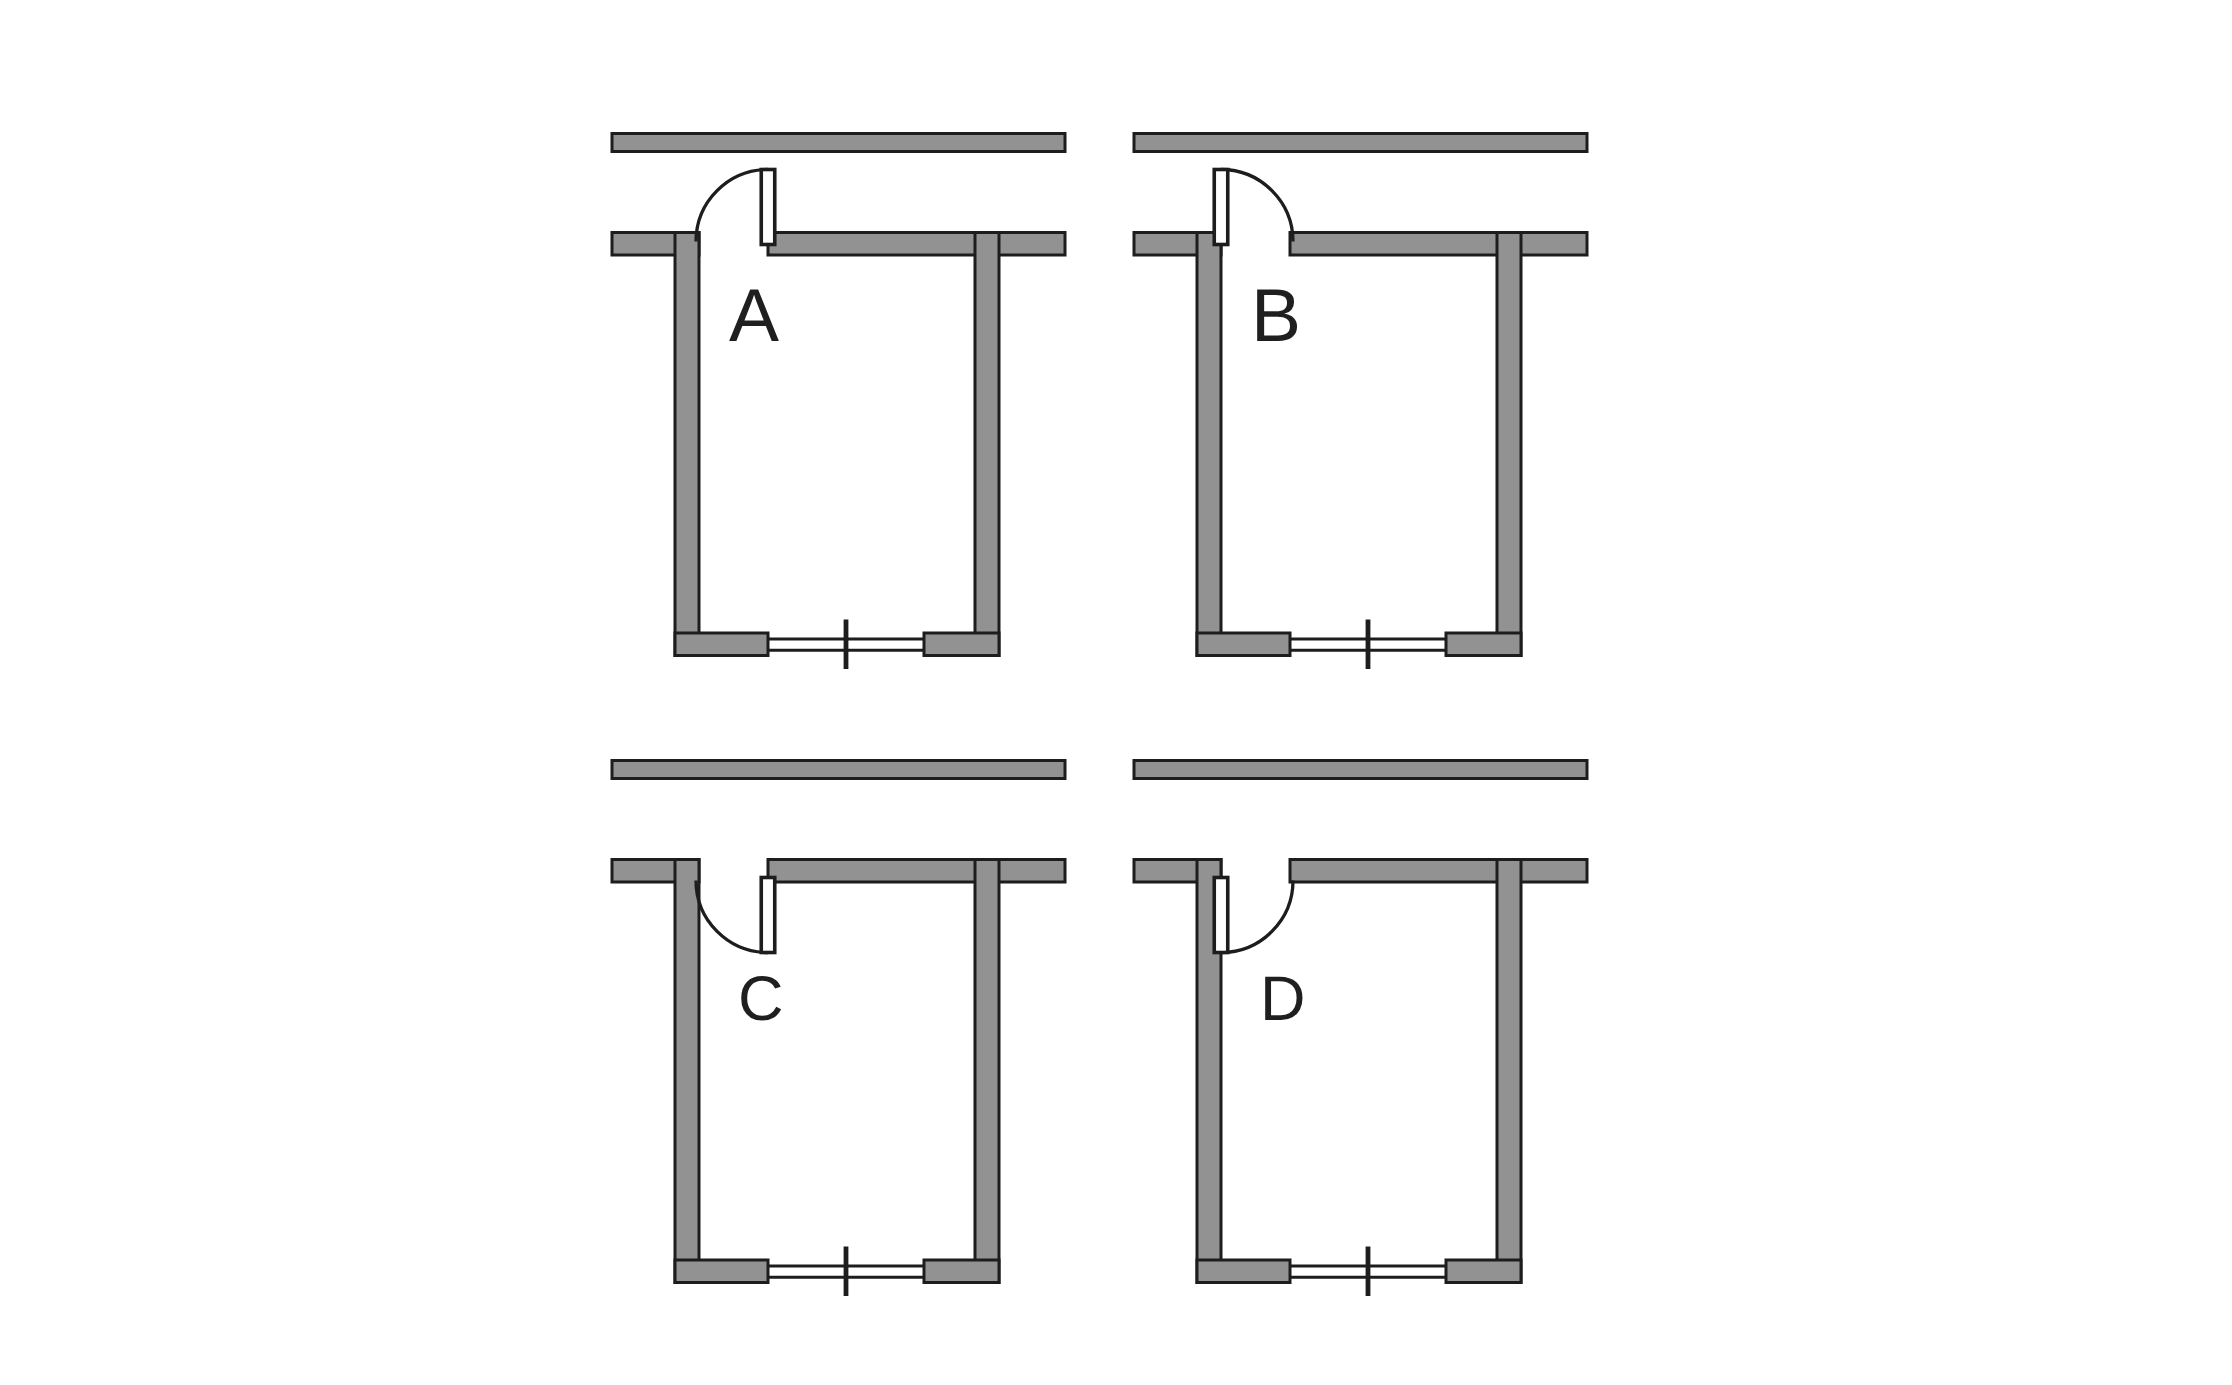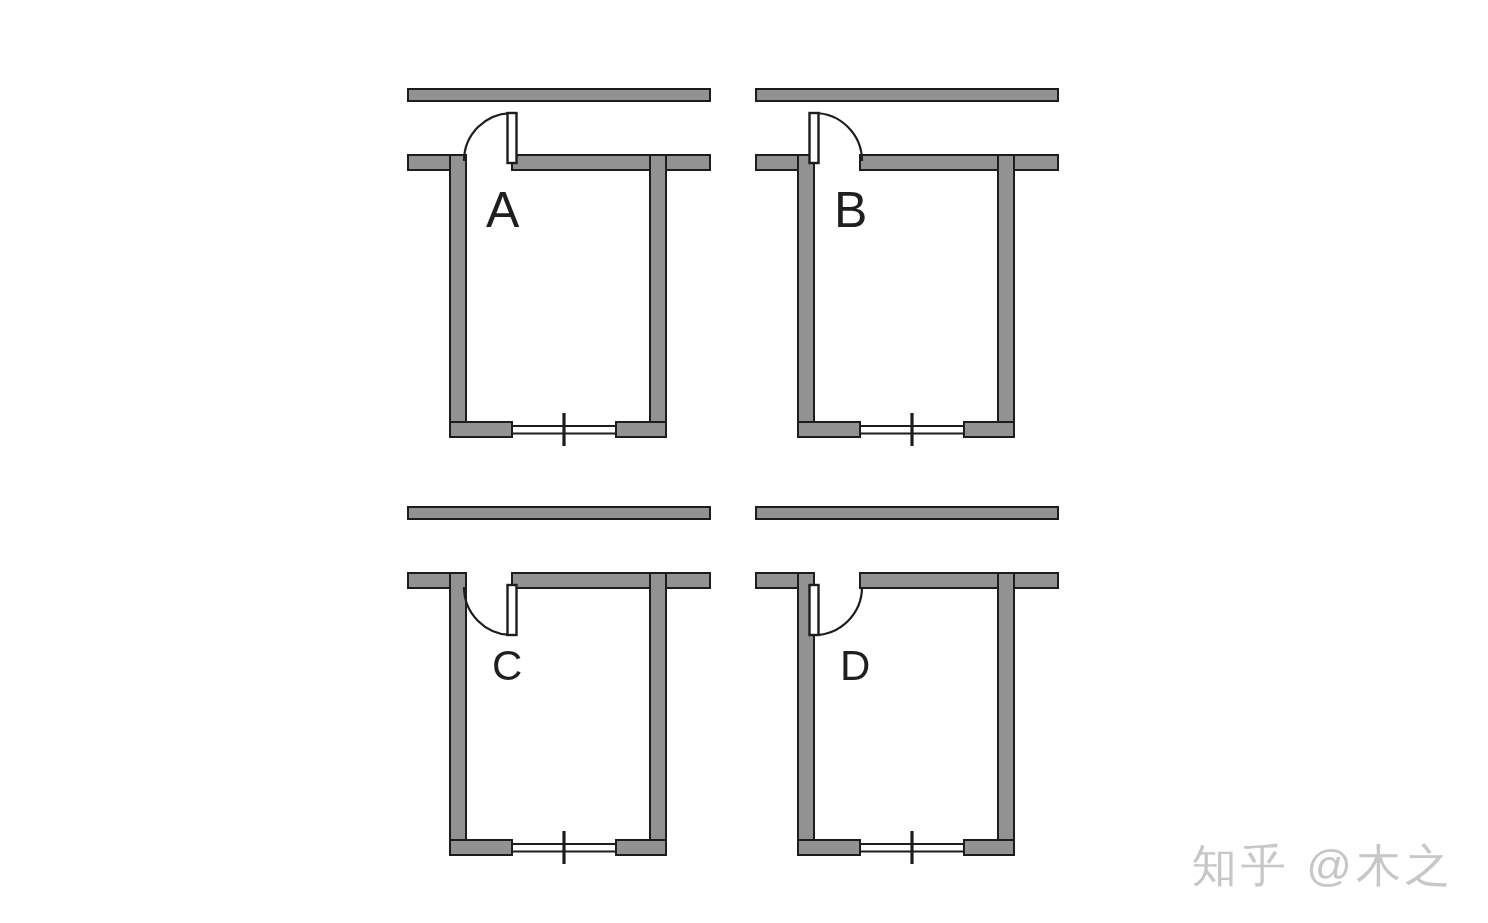--- a/index.html
+++ b/index.html
@@ -121,15 +121,14 @@
         <rect x="216" y="337" width="50" height="15" fill="#929292" stroke="#1d1d1d" stroke-width="2"></rect>
         <line x1="112" y1="341" x2="216" y2="341" stroke="#1d1d1d" stroke-width="2"></line>
         <line x1="112" y1="348.5" x2="216" y2="348.5" stroke="#1d1d1d" stroke-width="2"></line>
         <line x1="164" y1="328" x2="164" y2="361" stroke="#1d1d1d" stroke-width="3.2"></line>
         <path d="M 66 132 A 48 48 0 0 0 114 84" fill="none" stroke="#1d1d1d" stroke-width="2.2"></path>
         <rect x="61.5" y="82" width="9" height="50" fill="#ffffff" stroke="#1d1d1d" stroke-width="2.4"></rect>
       </svg>
     <div class="room-label label-in" style="color: rgb(31, 31, 31);">D</div>
   </div>
 
-  <div class="watermark" style="color: rgb(199, 199, 199);">知乎 @木之</div>
 
 </div>
 
 </body></html>

